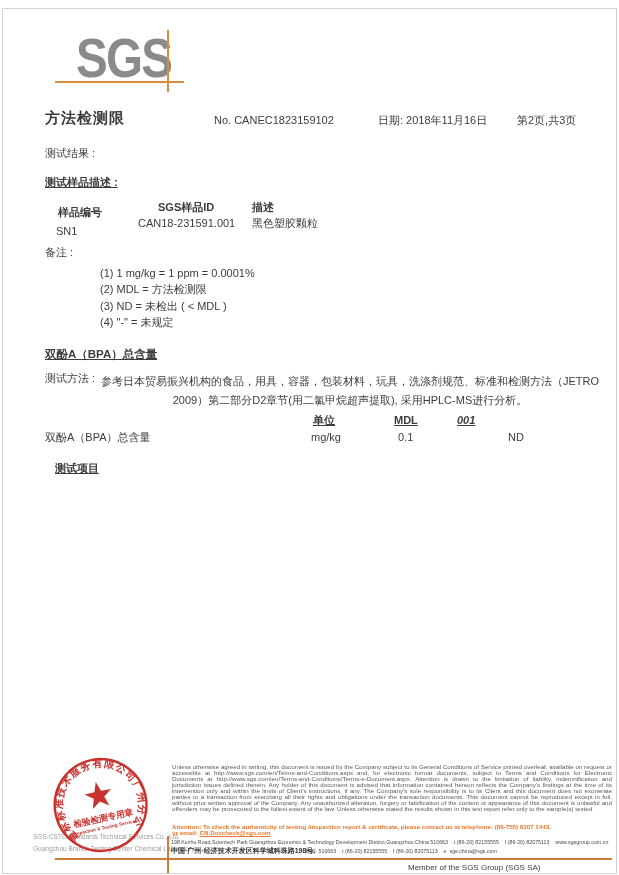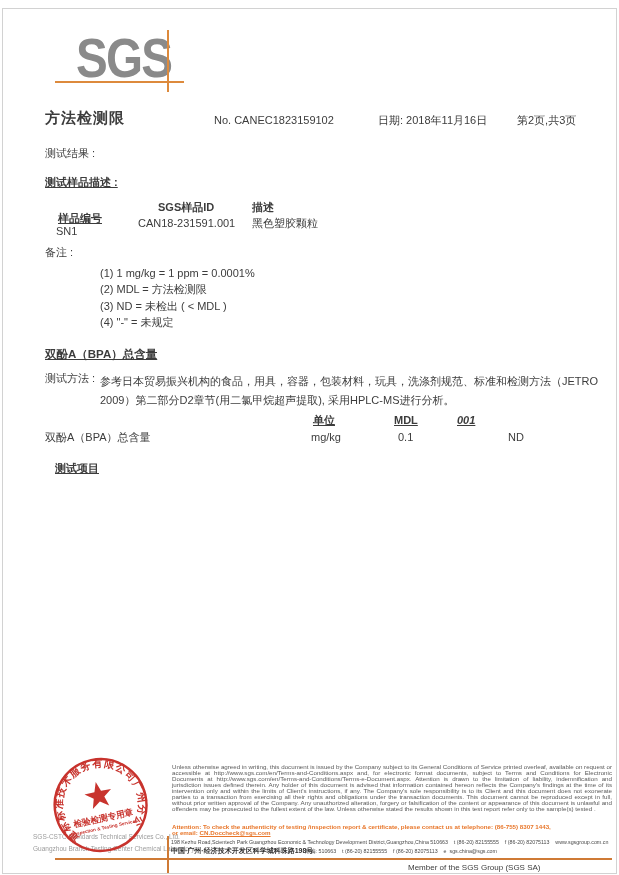--- a/index.html
+++ b/index.html
@@ -2,21 +2,21 @@
 <html><head>
 <meta charset="utf-8">
 <style>
   html,body { margin:0; padding:0; }
   body {
     width:619px; height:875px; position:relative; background:#ffffff;
     font-family:"Liberation Sans","DejaVu Sans",sans-serif;
     color:#3c3c3c; overflow:hidden;
   }
   .abs { position:absolute; }
-  .fs11 { font-size:11px; line-height:12px; }
+  .fs11 { font-size:11px; line-height:12px;text-align:center; }
   .bold { font-weight:bold; }
   .ul { text-decoration:underline; }
 
   
   .page-frame { left:2px; top:8px; right:2px; bottom:1px; border:1px solid #d2d2d2; }
 
   
   .logo-sgs { left:76px; top:34px; font-size:56px; line-height:48px; font-weight:bold;
               color:#8a8a8a; letter-spacing:-2px; transform:scaleX(.85); transform-origin:0 0; }
   .logo-hline { left:55px; top:81px; width:129px; height:2px; background:#dd8a3c; }
@@ -24,21 +24,21 @@
 
   
   .report-title { left:45px; top:109px; font-size:15px; font-weight:bold; letter-spacing:1px; }
   .report-no   { left:214px; top:114px; }
   .report-date { left:378px; top:114px; }
   .page-info   { left:517px; top:114px; }
 
   
   .results-label { left:45px; top:147px; }
   .sample-desc-heading { left:45px; top:176px; }
-  .st-h1 { left:58px;  top:212px;text-decoration:underline; }
+  .st-h1 { left:58px;  top:206px; }
   .st-h2 { left:158px; top:201px; }
   .st-h3 { left:252px; top:201px; }
   .st-c1 { left:56px;  top:217px;margin-top:8px; }
   .st-c2 { left:138px; top:217px; }
   .st-c3 { left:252px; top:217px; }
   .notes-label { left:45px; top:246px; }
   .note-1 { left:100px; top:267px; }
   .note-2 { left:100px; top:283px; }
   .note-3 { left:100px; top:300px; }
   .note-4 { left:100px; top:316px; }

